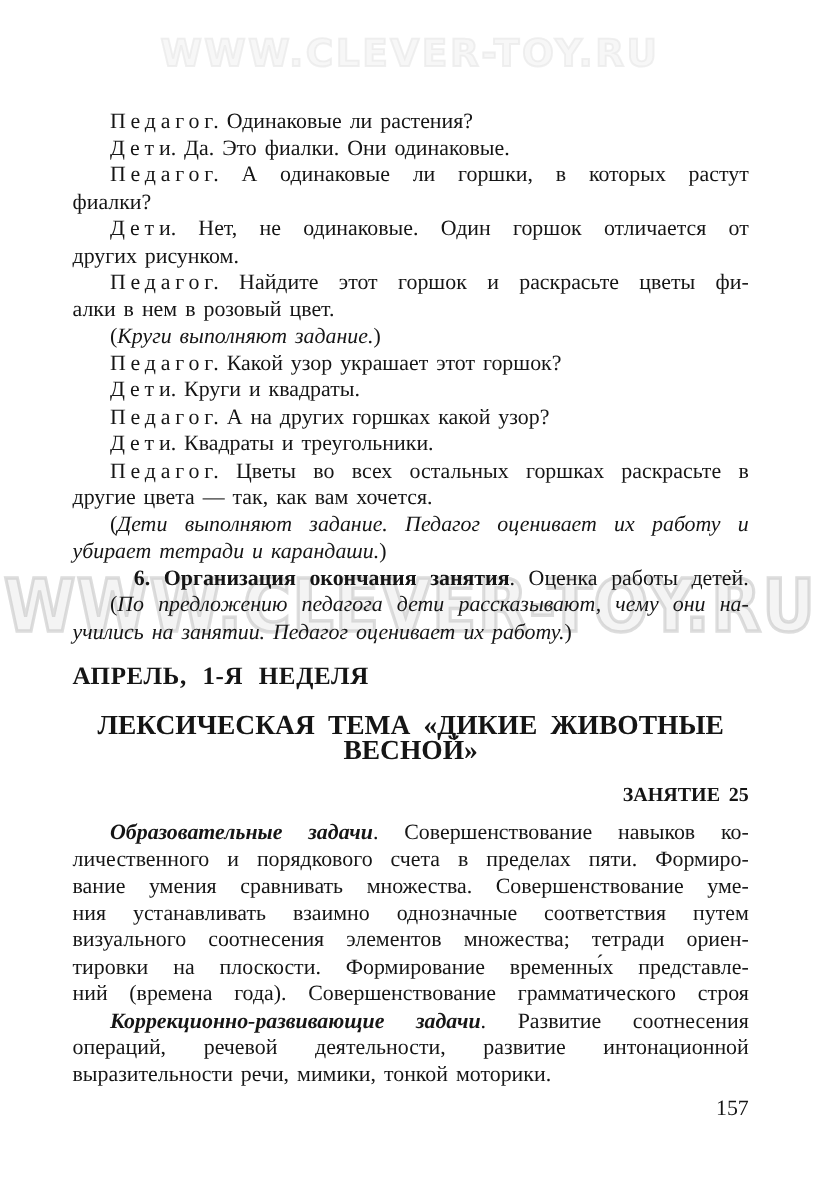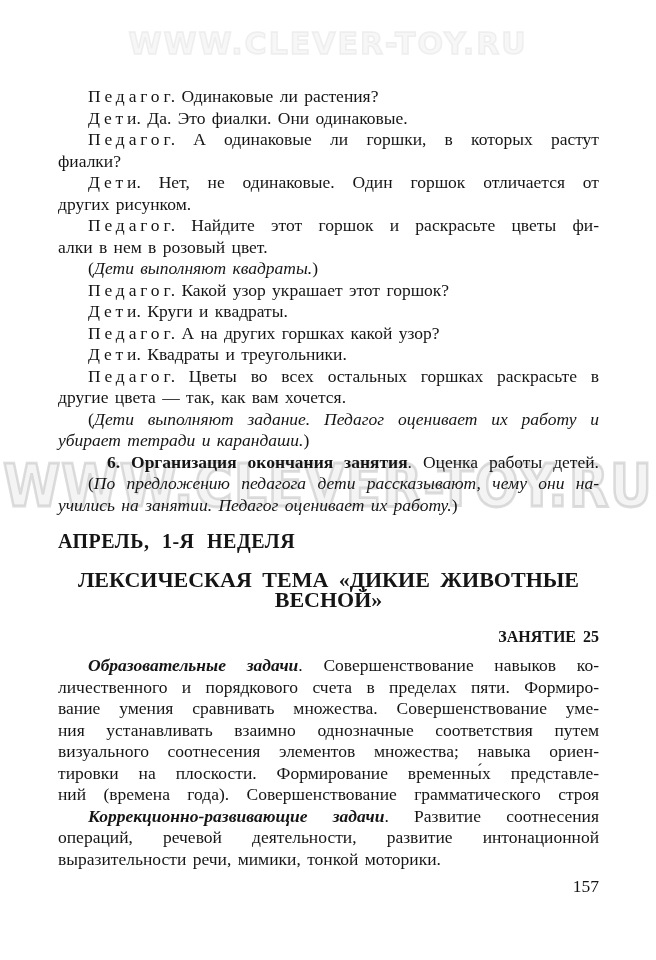--- a/index.html
+++ b/index.html
@@ -108,21 +108,21 @@
         </div>
         <div class="para">
           <div class="line first just"><span class="seg-sp">Дети</span><span class="seg-r">. Нет, не одинаковые. Один горшок отличается от</span></div>
           <div class="line"><span class="seg-r">других рисунком.</span></div>
         </div>
         <div class="para">
           <div class="line first just"><span class="seg-sp">Педагог</span><span class="seg-r">. Найдите этот горшок и раскрасьте цветы фи-</span></div>
           <div class="line"><span class="seg-r">алки в нем в розовый цвет.</span></div>
         </div>
         <div class="para">
-          <div class="line first"><span class="seg-r">(</span><span class="seg-i">Дети выполняют квадраты.</span><span class="seg-r">)</span></div>
+          <div class="line first"><span class="seg-r">(</span><span class="seg-i">Круги выполняют задание.</span><span class="seg-r">)</span></div>
         </div>
         <div class="para">
           <div class="line first"><span class="seg-sp">Педагог</span><span class="seg-r">. Какой узор украшает этот горшок?</span></div>
         </div>
         <div class="para">
           <div class="line first"><span class="seg-sp">Дети</span><span class="seg-r">. Круги и квадраты.</span></div>
         </div>
         <div class="para">
           <div class="line first"><span class="seg-sp">Педагог</span><span class="seg-r">. А на других горшках какой узор?</span></div>
         </div>
@@ -149,21 +149,21 @@
     <div class="h-week">АПРЕЛЬ, 1-Я НЕДЕЛЯ</div>
     <div class="h-theme">ЛЕКСИЧЕСКАЯ ТЕМА «ДИКИЕ ЖИВОТНЫЕ ВЕСНОЙ»</div>
     <div class="h-lesson">ЗАНЯТИЕ 25</div>
 
     <div id="tasks-host">
         <div class="para">
           <div class="line first just"><span class="seg-bi">Образовательные задачи</span><span class="seg-r">. Совершенствование навыков ко-</span></div>
           <div class="line just"><span class="seg-r">личественного и порядкового счета в пределах пяти. Формиро-</span></div>
           <div class="line just"><span class="seg-r">вание умения сравнивать множества. Совершенствование уме-</span></div>
           <div class="line just"><span class="seg-r">ния устанавливать взаимно однозначные соответствия путем</span></div>
-          <div class="line just"><span class="seg-r">визуального соотнесения элементов множества; навыка ориен-</span></div>
+          <div class="line just"><span class="seg-r">визуального соотнесения элементов множества; тетради ориен-</span></div>
           <div class="line just"><span class="seg-r">тировки на плоскости. Формирование временны́х представле-</span></div>
           <div class="line just"><span class="seg-r">ний (времена года). Совершенствование грамматического строя</span></div>
         </div>
         <div class="para">
           <div class="line first just"><span class="seg-bi">Коррекционно-развивающие задачи</span><span class="seg-r">. Развитие соотнесения</span></div>
           <div class="line just"><span class="seg-r">операций, речевой деятельности, развитие интонационной</span></div>
           <div class="line"><span class="seg-r">выразительности речи, мимики, тонкой моторики.</span></div>
         </div>
       </div>
 

